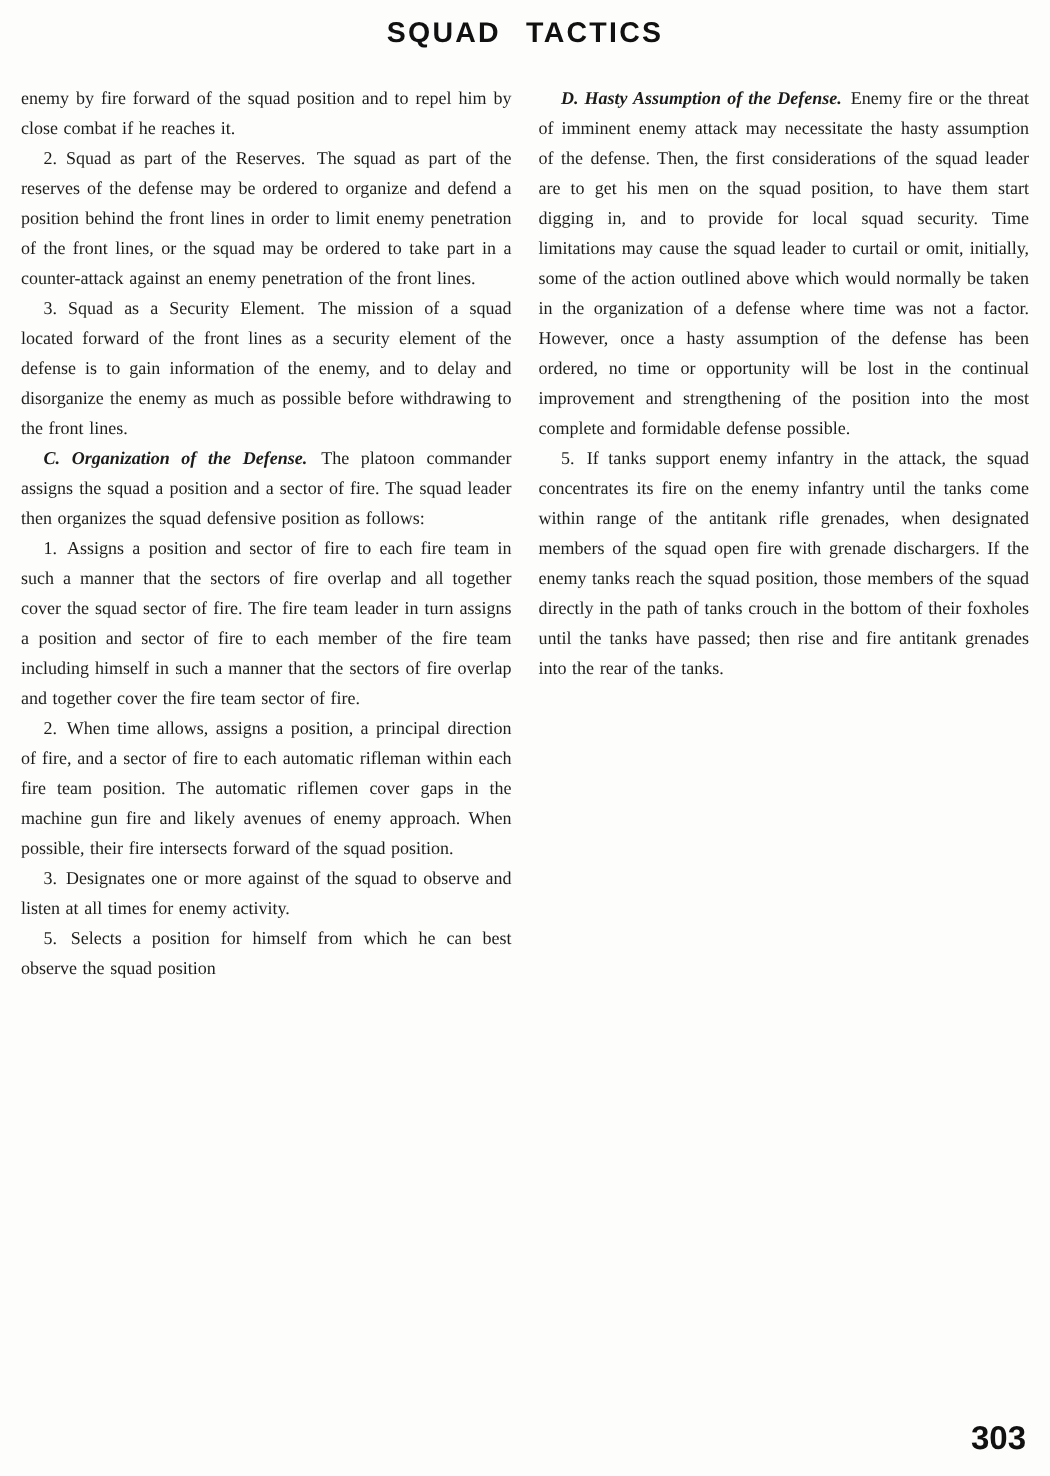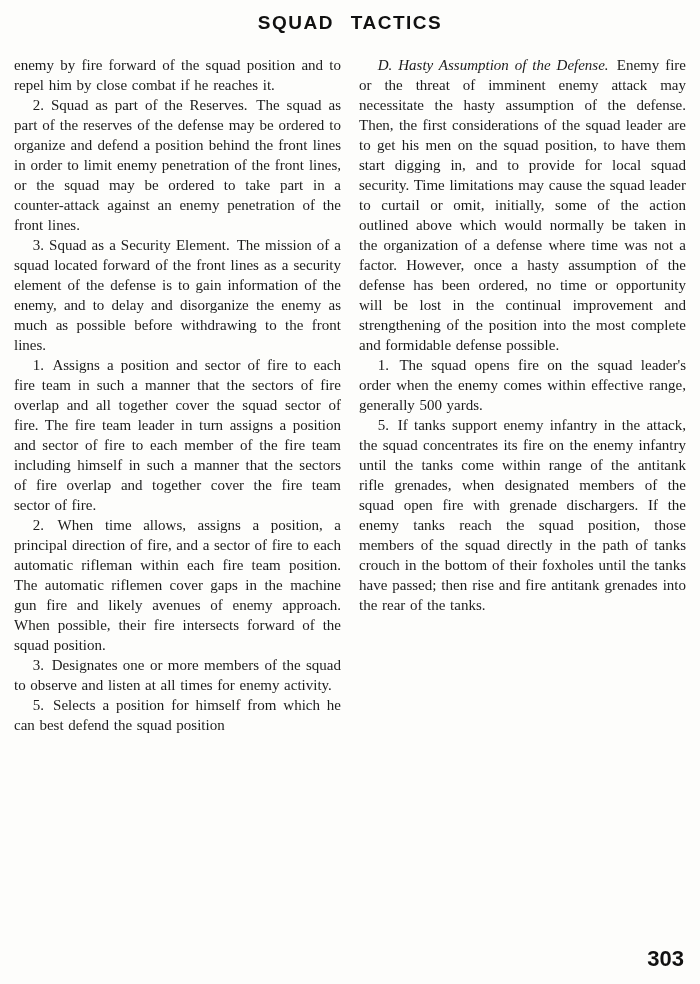--- a/index.html
+++ b/index.html
@@ -28,29 +28,29 @@
   .columns {
     display: grid;
     grid-template-columns: 1fr 1fr;
     column-gap: 18px;
     margin-top: 21px;
   }
   .column { min-width: 0; }
   .para {
     margin: 0;
     text-align: justify;
-    font-size: 15px;
+    font-size: 12px;
     line-height: 20px;
     text-indent: 1.25em;
     word-spacing: 0.06em;
   }
   .para.noindent { text-indent: 0; }
   .lead { margin-right: 0.15em; }
   .lead.bold { font-weight: 400; }
-  .lead.bolditalic { font-weight: 400; font-style: italic; }
+  .lead.bolditalic { font-weight: 700; font-style: italic; }
   .page-number {
     position: absolute;
     right: 16px;
     bottom: 12px;
     font-family: "Liberation Sans", sans-serif;
     font-weight: 700;
     font-size: 22px;
     color: #111;
     text-align: right;
   }
@@ -58,25 +58,25 @@
 </head>
 <body>
 
 <div class="page">
   <div class="header">SQUAD TACTICS</div>
   <div class="columns">
     <div class="column">
         <p class="para noindent"><span>enemy by fire forward of the squad position and to repel him by close combat if he reaches it.</span></p>
         <p class="para"><span class="lead bold">2. Squad as part of the Reserves.</span> <span>The squad as part of the reserves of the defense may be ordered to organize and defend a position behind the front lines in order to limit enemy penetration of the front lines, or the squad may be ordered to take part in a counter-attack against an enemy penetration of the front lines.</span></p>
         <p class="para"><span class="lead bold">3. Squad as a Security Element.</span> <span>The mission of a squad located forward of the front lines as a security element of the defense is to gain information of the enemy, and to delay and disorganize the enemy as much as possible before withdrawing to the front lines.</span></p>
+        <p class="para"><span class="lead bolditalic">C. Organization of the Defense.</span> <span>The platoon commander assigns the squad a position and a sector of fire. The squad leader then organizes the squad defensive position as follows:</span></p>
         <p class="para"><span class="lead bold">1.</span> <span>Assigns a position and sector of fire to each fire team in such a manner that the sectors of fire overlap and all together cover the squad sector of fire. The fire team leader in turn assigns a position and sector of fire to each member of the fire team including himself in such a manner that the sectors of fire overlap and together cover the fire team sector of fire.</span></p>
         <p class="para"><span class="lead bold">2.</span> <span>When time allows, assigns a position, a principal direction of fire, and a sector of fire to each automatic rifleman within each fire team position. The automatic riflemen cover gaps in the machine gun fire and likely avenues of enemy approach. When possible, their fire intersects forward of the squad position.</span></p>
-        <p class="para"><span class="lead bold">3.</span> <span>Designates one or more members of the squad to observe and listen at all times for enemy activity.</span></p>
-        <p class="para"><span class="lead bold">5.</span> <span>Selects a position for himself from which he can best defend the squad position</span></p>
+        <p class="para"><span class="lead bold">3.</span> <span>Designates one or more against of the squad to observe and listen at all times for enemy activity.</span></p>
+        <p class="para"><span class="lead bold">5.</span> <span>Selects a position for himself from which he can best observe the squad position</span></p>
       </div>
     <div class="column">
         <p class="para"><span class="lead bolditalic">D. Hasty Assumption of the Defense.</span> <span>Enemy fire or the threat of imminent enemy attack may necessitate the hasty assumption of the defense. Then, the first considerations of the squad leader are to get his men on the squad position, to have them start digging in, and to provide for local squad security. Time limitations may cause the squad leader to curtail or omit, initially, some of the action outlined above which would normally be taken in the organization of a defense where time was not a factor. However, once a hasty assumption of the defense has been ordered, no time or opportunity will be lost in the continual improvement and strengthening of the position into the most complete and formidable defense possible.</span></p>
-        <p class="para"><span class="lead bold">1.</span> <span>The squad opens fire on the squad leader's order when the enemy comes within effective range, generally 500 yards.</span></p>
         <p class="para"><span class="lead bold">5.</span> <span>If tanks support enemy infantry in the attack, the squad concentrates its fire on the enemy infantry until the tanks come within range of the antitank rifle grenades, when designated members of the squad open fire with grenade dischargers. If the enemy tanks reach the squad position, those members of the squad directly in the path of tanks crouch in the bottom of their foxholes until the tanks have passed; then rise and fire antitank grenades into the rear of the tanks.</span></p>
       </div>
   </div>
   <div class="page-number">303</div>
 </div>
 
 </body></html>

